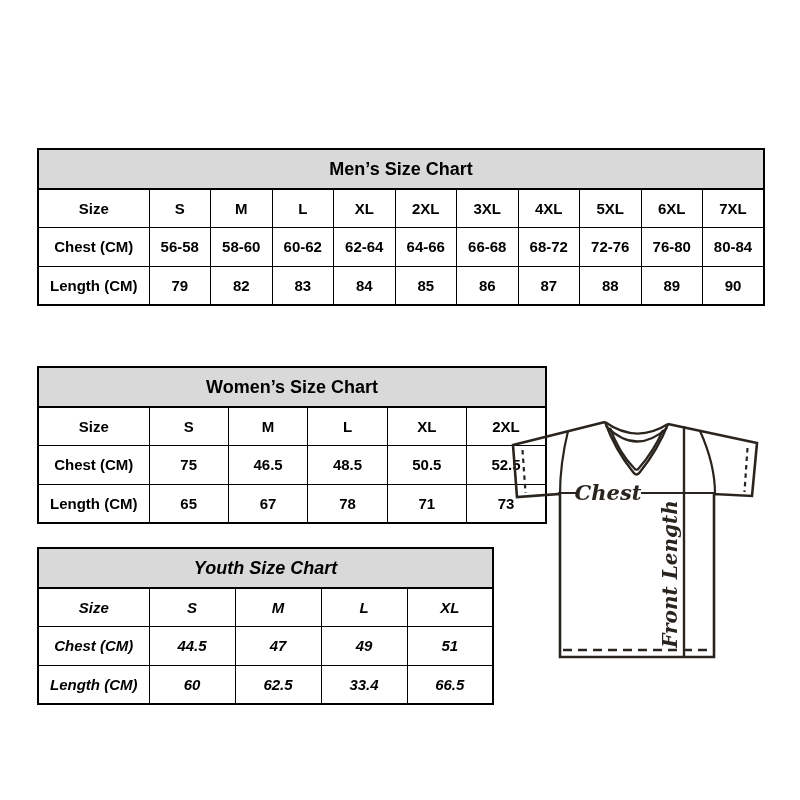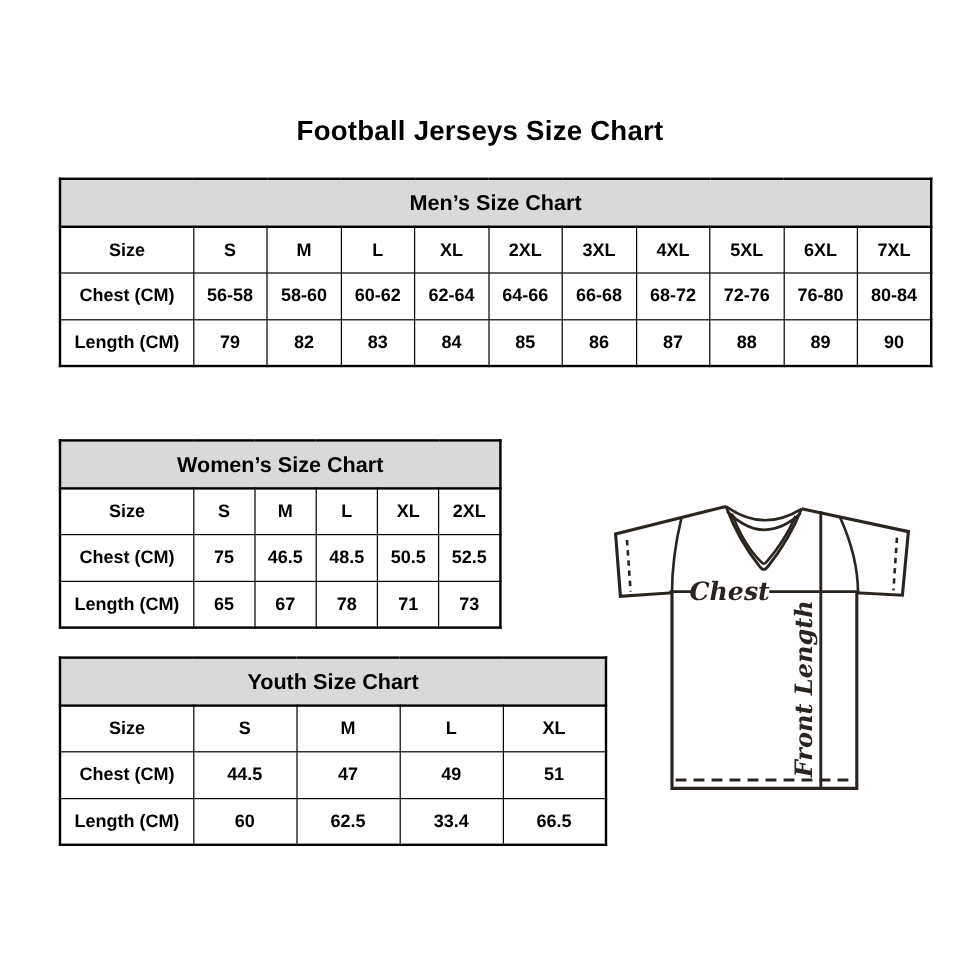--- a/index.html
+++ b/index.html
@@ -18,25 +18,24 @@
     color:var(--text);
   }
   .page{position:relative;width:800px;height:800px;overflow:hidden;}
   .page-title{
     position:absolute;top:96px;left:0;width:800px;margin:0;
     text-align:center;font-size:23px;font-weight:bold;letter-spacing:0.2px;
   }
   table.size-table{
     position:absolute;border-collapse:collapse;table-layout:fixed;
     border:2px solid var(--border);
-    margin-left:12px;
   }
   table.men{top:148px;left:37px;width:728px;}
-  table.women{top:366px;left:37px;width:369px;}
-  table.youth{top:547px;left:37px;width:457px;}
+  table.women{top:366px;left:37px;width:510px;}
+  table.youth{top:547px;left:37px;width:457px;font-style:italic;}
   .size-table th{
     background:var(--header-bg);
     border:2px solid var(--border);
     height:40px;font-size:18px;font-weight:bold;text-align:center;
     padding:0;
   }
   .size-table td{
     border:1.5px solid var(--border);
     height:38.5px;font-size:15px;font-weight:bold;text-align:center;
     vertical-align:middle;padding:0;
@@ -47,21 +46,20 @@
   svg.jersey text{
     font-family:"DejaVu Serif","Liberation Serif",serif;
     font-style:italic;font-weight:bold;fill:var(--diagram-stroke);
   }
 </style>
 </head>
 <body>
 
 <div class="page">
 
-  <h1 class="page-title">Football Jerseys Size Chart</h1>
 
   <table class="size-table men">
       <colgroup>
         <col class="label-col">
         <col>
         <col>
         <col>
         <col>
         <col>
         <col>

